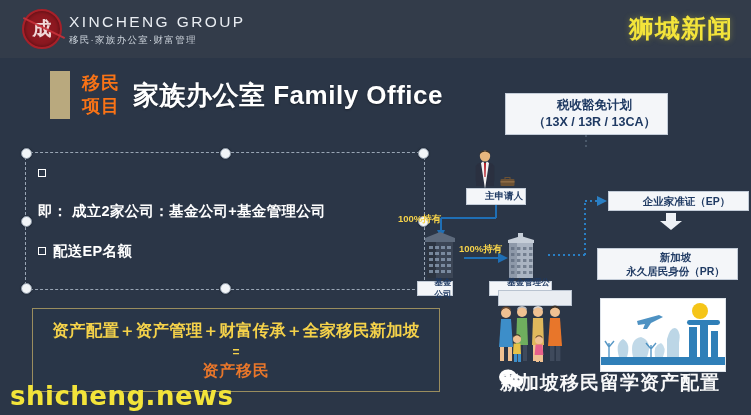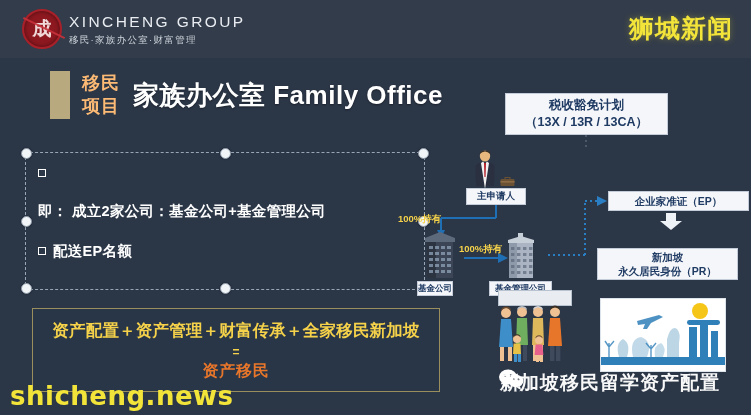--- a/index.html
+++ b/index.html
@@ -35,21 +35,21 @@
     position:absolute;right:18px;top:12px;
     color:#f3e43a;font-size:25px;font-weight:bold;letter-spacing:1px;
     text-shadow:0 0 6px rgba(243,228,58,.35);
     font-family:"DejaVu Sans","Liberation Sans",sans-serif;
   }
 
   
   .gold-bar{position:absolute;left:50px;top:71px;width:20px;height:48px;background:#b9a97e;}
   .title-cn2{
     position:absolute;left:82px;top:72px;width:46px;
-    color:#fdba74;font-size:18px;font-weight:bold;line-height:1.28;
+    color:#f97316;font-size:18px;font-weight:bold;line-height:1.28;
     letter-spacing:1px;
   }
   .title-main{
     position:absolute;left:133px;top:78px;
     color:#ffffff;font-size:26px;font-weight:bold;letter-spacing:.5px;
     white-space:nowrap;
     text-shadow:0 1px 2px rgba(0,0,0,.4);
   }
 
   
@@ -82,20 +82,21 @@
   .wm-right{position:absolute;left:500px;top:370px;color:#ffffff;font-size:19px;
             font-weight:bold;letter-spacing:1px;white-space:nowrap;opacity:.97;}
   .wechat{position:absolute;left:498px;top:368px;width:26px;height:22px;}
 
   
   .wbox{
     position:absolute;background:#f4f6f9;border:1px solid #c3ccd8;
     color:#1f3a63;font-weight:bold;box-sizing:border-box;
     display:flex;align-items:center;justify-content:center;text-align:center;
     line-height:1.35;
+    padding-left:16px;
   }
   #tax-box{left:505px;top:93px;width:163px;height:42px;font-size:12.5px;flex-direction:column;}
   #ep-box{left:608px;top:191px;width:141px;height:20px;font-size:10.5px;}
   #pr-box{left:597px;top:248px;width:141px;height:32px;font-size:10.5px;flex-direction:column;}
   #applicant-label{left:466px;top:188px;width:60px;height:17px;font-size:9.5px;}
   #fund-label{left:417px;top:281px;width:36px;height:15px;font-size:8.5px;text-align:center;}
   #mgmt-label{left:489px;top:281px;width:63px;height:15px;font-size:8.5px;}
 
   .yrs{position:absolute;left:608px;top:232px;width:128px;text-align:center;
        color:#f5d24a;font-size:10px;font-weight:bold;margin-top:20px;}

